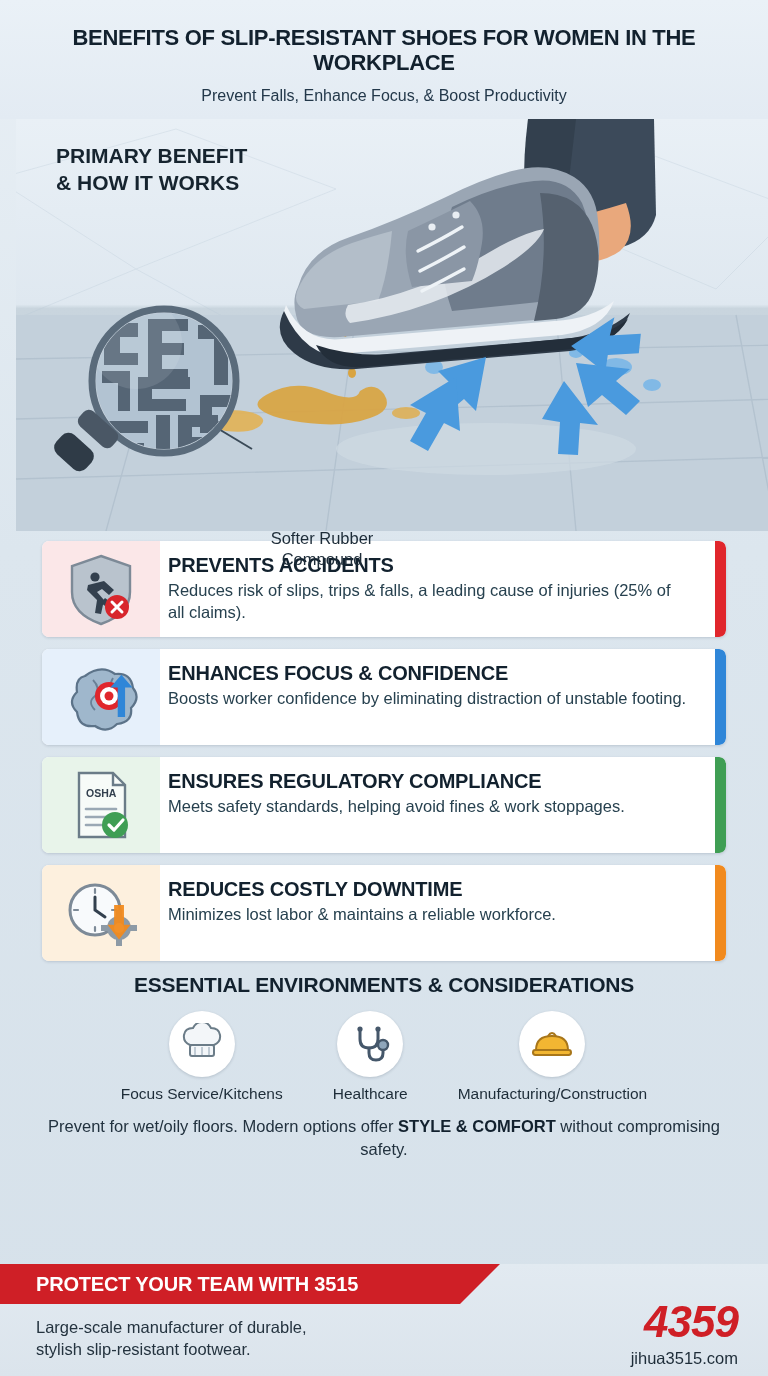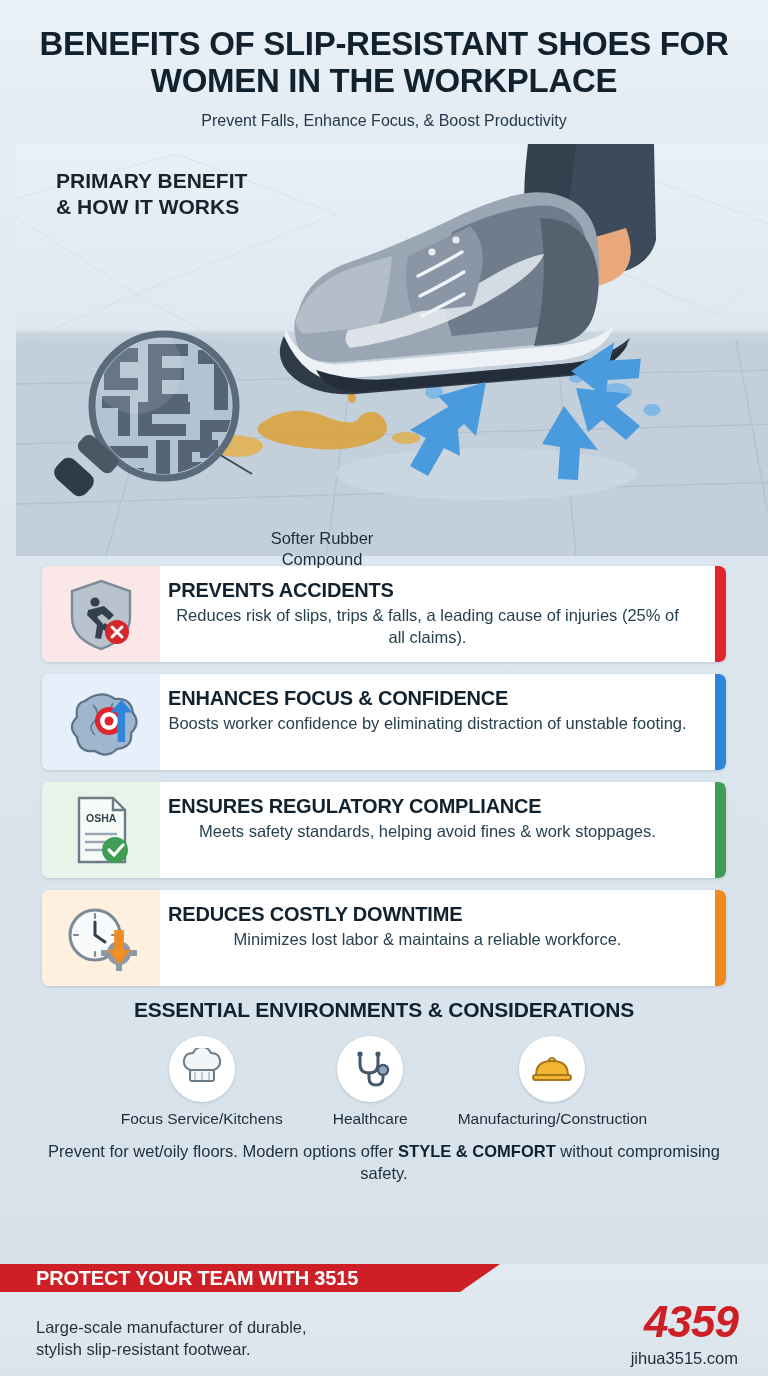--- a/index.html
+++ b/index.html
@@ -15,21 +15,21 @@
     background: linear-gradient(180deg, #e8eff5 0%, #dce6ee 40%, #d6e1ea 100%);
   }
 
   
   .header {
     padding: 26px 26px 14px 26px;
     text-align: center;
     background: linear-gradient(180deg,#eaf1f7 0%, #e3ebf3 100%);
   }
   .header h1 {
-    font-size: 33px;
+    font-size: 22px;
     line-height: 1.12;
     letter-spacing: -0.3px;
     font-weight: 700;
     color: #12212e;
     text-transform: uppercase;
   }
   .header h2 {
     margin-top: 12px;
     font-size: 16px;
     font-weight: 400;
@@ -98,21 +98,20 @@
     font-weight: 700;
     color: #12212e;
     text-transform: uppercase;
     letter-spacing: -0.2px;
     margin-bottom: 3px;
   }
   .card-text {
     font-size: 16.5px;
     line-height: 1.32;
     color: #27414f;
-    text-align: center;
   }
   .card-bar {
     width: 11px;
     flex: 0 0 11px;
     border-radius: 0 6px 6px 0;
   }
 
   
   .env-title {
     text-align: center;
@@ -152,21 +151,21 @@
   
   .footer {
     position: absolute;
     left: 0; bottom: 0;
     width: 768px; height: 112px;
     background: linear-gradient(180deg,#e2eaf1 0%, #dbe4ec 100%);
   }
   .footer-banner {
     position: absolute;
     left: 0; top: 0;
-    width: 500px; height: 28px;
+    width: 500px; height: 40px;
     background: #cf1f26;
     display: flex; align-items: center;
     padding-left: 36px;
     clip-path: polygon(0 0, 100% 0, 92% 100%, 0 100%);
   }
   .footer-banner span {
     color: #fff;
     font-size: 20px;
     font-weight: 700;
     text-transform: uppercase;

